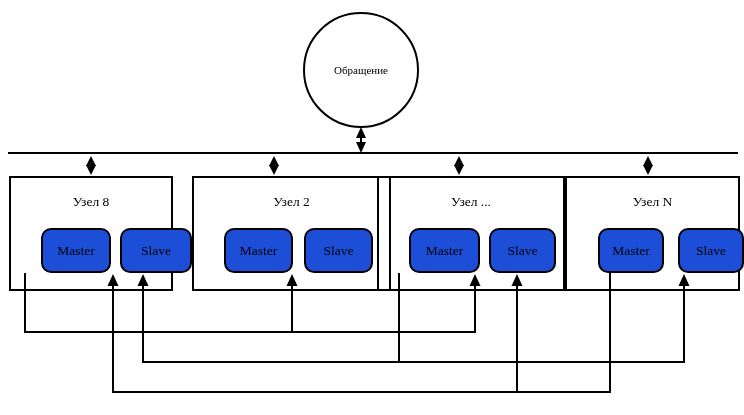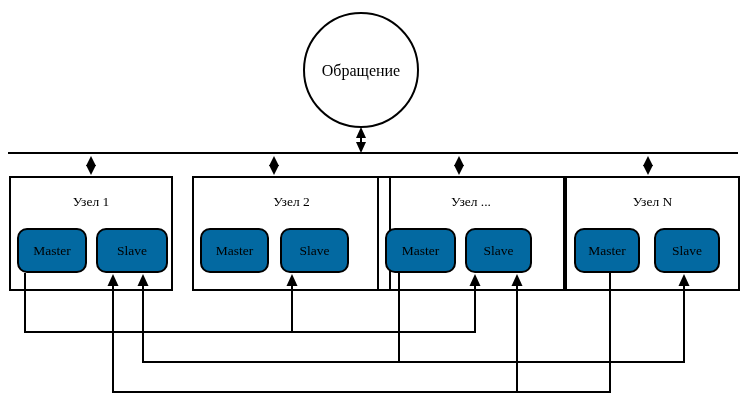--- a/index.html
+++ b/index.html
@@ -30,21 +30,21 @@
     width: 116px;
     height: 116px;
     border: 2px solid #000000;
     border-radius: 50%;
     background: #ffffff;
     box-sizing: border-box;
     display: flex;
     flex-direction: column;
     align-items: center;
     justify-content: center;
-    font-size: 16px;
+    font-size: 11px;
     line-height: 23px;
     text-align: center;
   }
   .node-box {
     position: absolute;
     top: 176px;
     height: 115px;
     border: 2px solid #000000;
     box-sizing: border-box;
     background: transparent;
@@ -57,25 +57,26 @@
     text-align: center;
     font-size: 13.5px;
   }
   .inner-box {
     position: absolute;
     top: 50px;
     height: 45px;
     border: 2px solid #000000;
     border-radius: 10px;
     box-sizing: border-box;
-    background: #0369a1;
+    background: #1d4ed8;
     display: flex;
     align-items: center;
     justify-content: center;
     font-size: 13.5px;
+    margin-left: 24px;
   }
   
   .node-1 { left: 9px;   width: 164px; }
   .node-2 { left: 192px; width: 199px; }
   .node-3 { left: 377px; width: 188px; }
   .node-4 { left: 565px; width: 175px; }
   
   .node-1 .master-box { left: 6px;  width: 70px; }
   .node-1 .slave-box  { left: 85px; width: 72px; }
   .node-2 .master-box { left: 6px;  width: 69px; }
@@ -144,21 +145,21 @@
       <polygon class="fill" points="107.5,286 118.5,286 113,274"></polygon>
       <polygon class="fill" points="511.5,286 522.5,286 517,274"></polygon>
     </g>
   </svg>
 
   <div class="data-circle">
     <span>Обращение</span>
   </div>
 
   <div class="node-box node-1">
-    <div class="node-title">Узел 1</div>
+    <div class="node-title">Узел 8</div>
     <div class="inner-box master-box">
       <span>Master</span>
     </div>
     <div class="inner-box slave-box">
       <span>Slave</span>
     </div>
   </div>
 
   <div class="node-box node-2">
     <div class="node-title">Узел 2</div>

